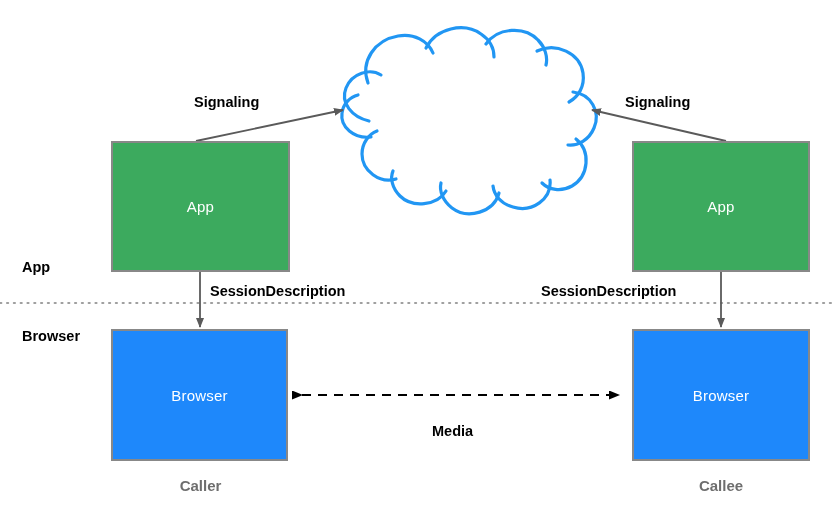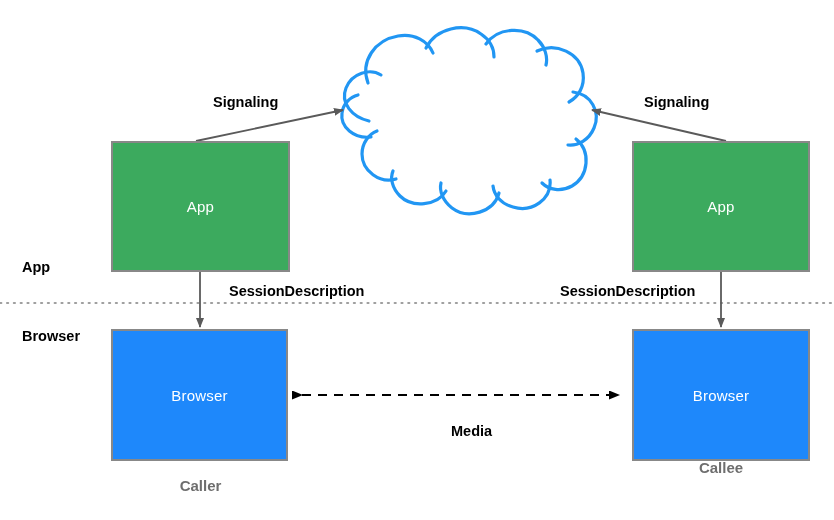--- a/index.html
+++ b/index.html
@@ -45,21 +45,20 @@
   .box-br-right   { left: 632px; top: 329px; width: 178px; height: 132px; }
 
   .edge-label {
     position: absolute;
     font-family: "Liberation Sans", sans-serif;
     font-weight: bold;
     font-size: 14.5px;
     color: #000000;
     white-space: nowrap;
     line-height: 1;
-    margin-left: 19px;
   }
   .lbl-signaling-left  { left: 194px; top: 95px; }
   .lbl-signaling-right { left: 625px; top: 95px; }
   .lbl-sd-left         { left: 210px; top: 284px; }
   .lbl-sd-right        { left: 541px; top: 284px; }
   .lbl-media           { left: 432px; top: 424px; text-align: right; }
 
   .side-label {
     position: absolute;
     font-family: "Liberation Sans", sans-serif;
@@ -76,21 +75,21 @@
     position: absolute;
     font-family: "Liberation Sans", sans-serif;
     font-weight: bold;
     font-size: 15px;
     color: #6E6E6E;
     white-space: nowrap;
     line-height: 1;
     text-align: center;
   }
   .lbl-role-caller { left: 111px; top: 478px; width: 179px; }
-  .lbl-role-callee { left: 632px; top: 460px; width: 178px; }
+  .lbl-role-callee { left: 632px; top: 478px; width: 178px; }
 </style>
 </head>
 <body>
 
 <div id="diagram-root">
 
   <svg class="svg-layer" viewBox="0 0 834 520" xmlns="http://www.w3.org/2000/svg">
     <defs>
       <marker id="arrow-gray" markerWidth="10" markerHeight="8" refX="9" refY="4" orient="auto" markerUnits="userSpaceOnUse">
         <path d="M0,0 L10,4 L0,8 z" fill="#5A5A5A"></path>

